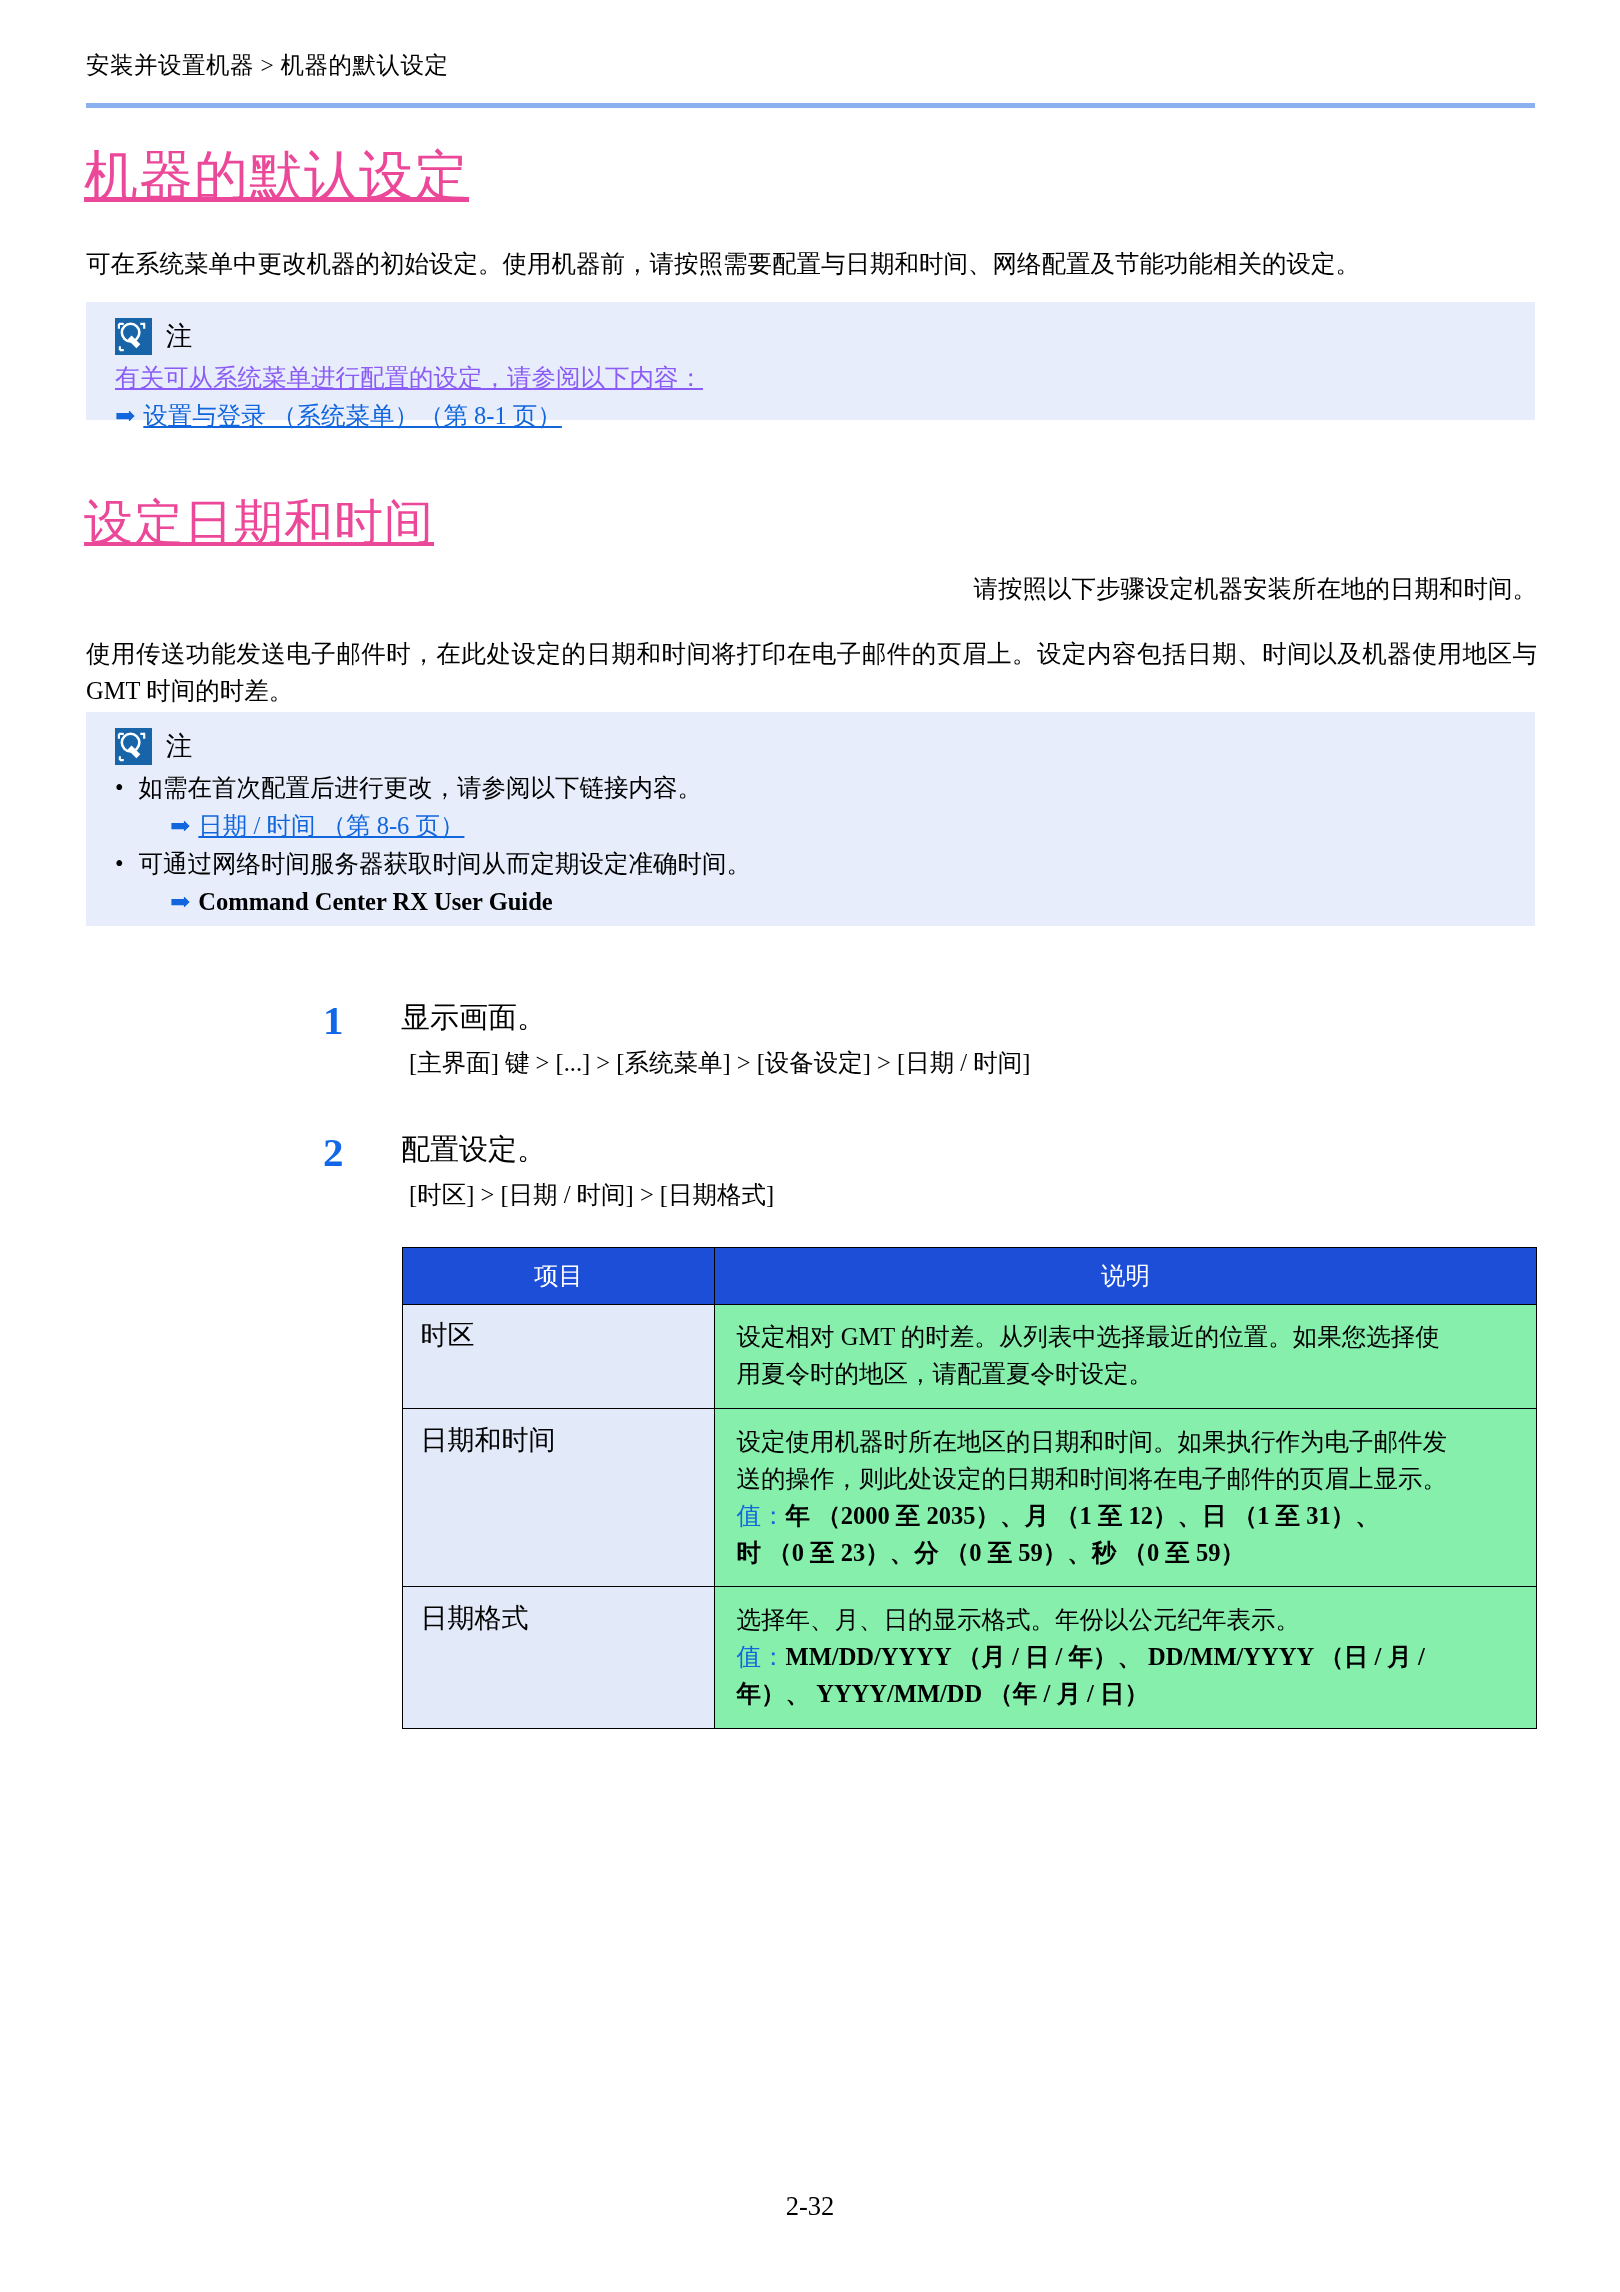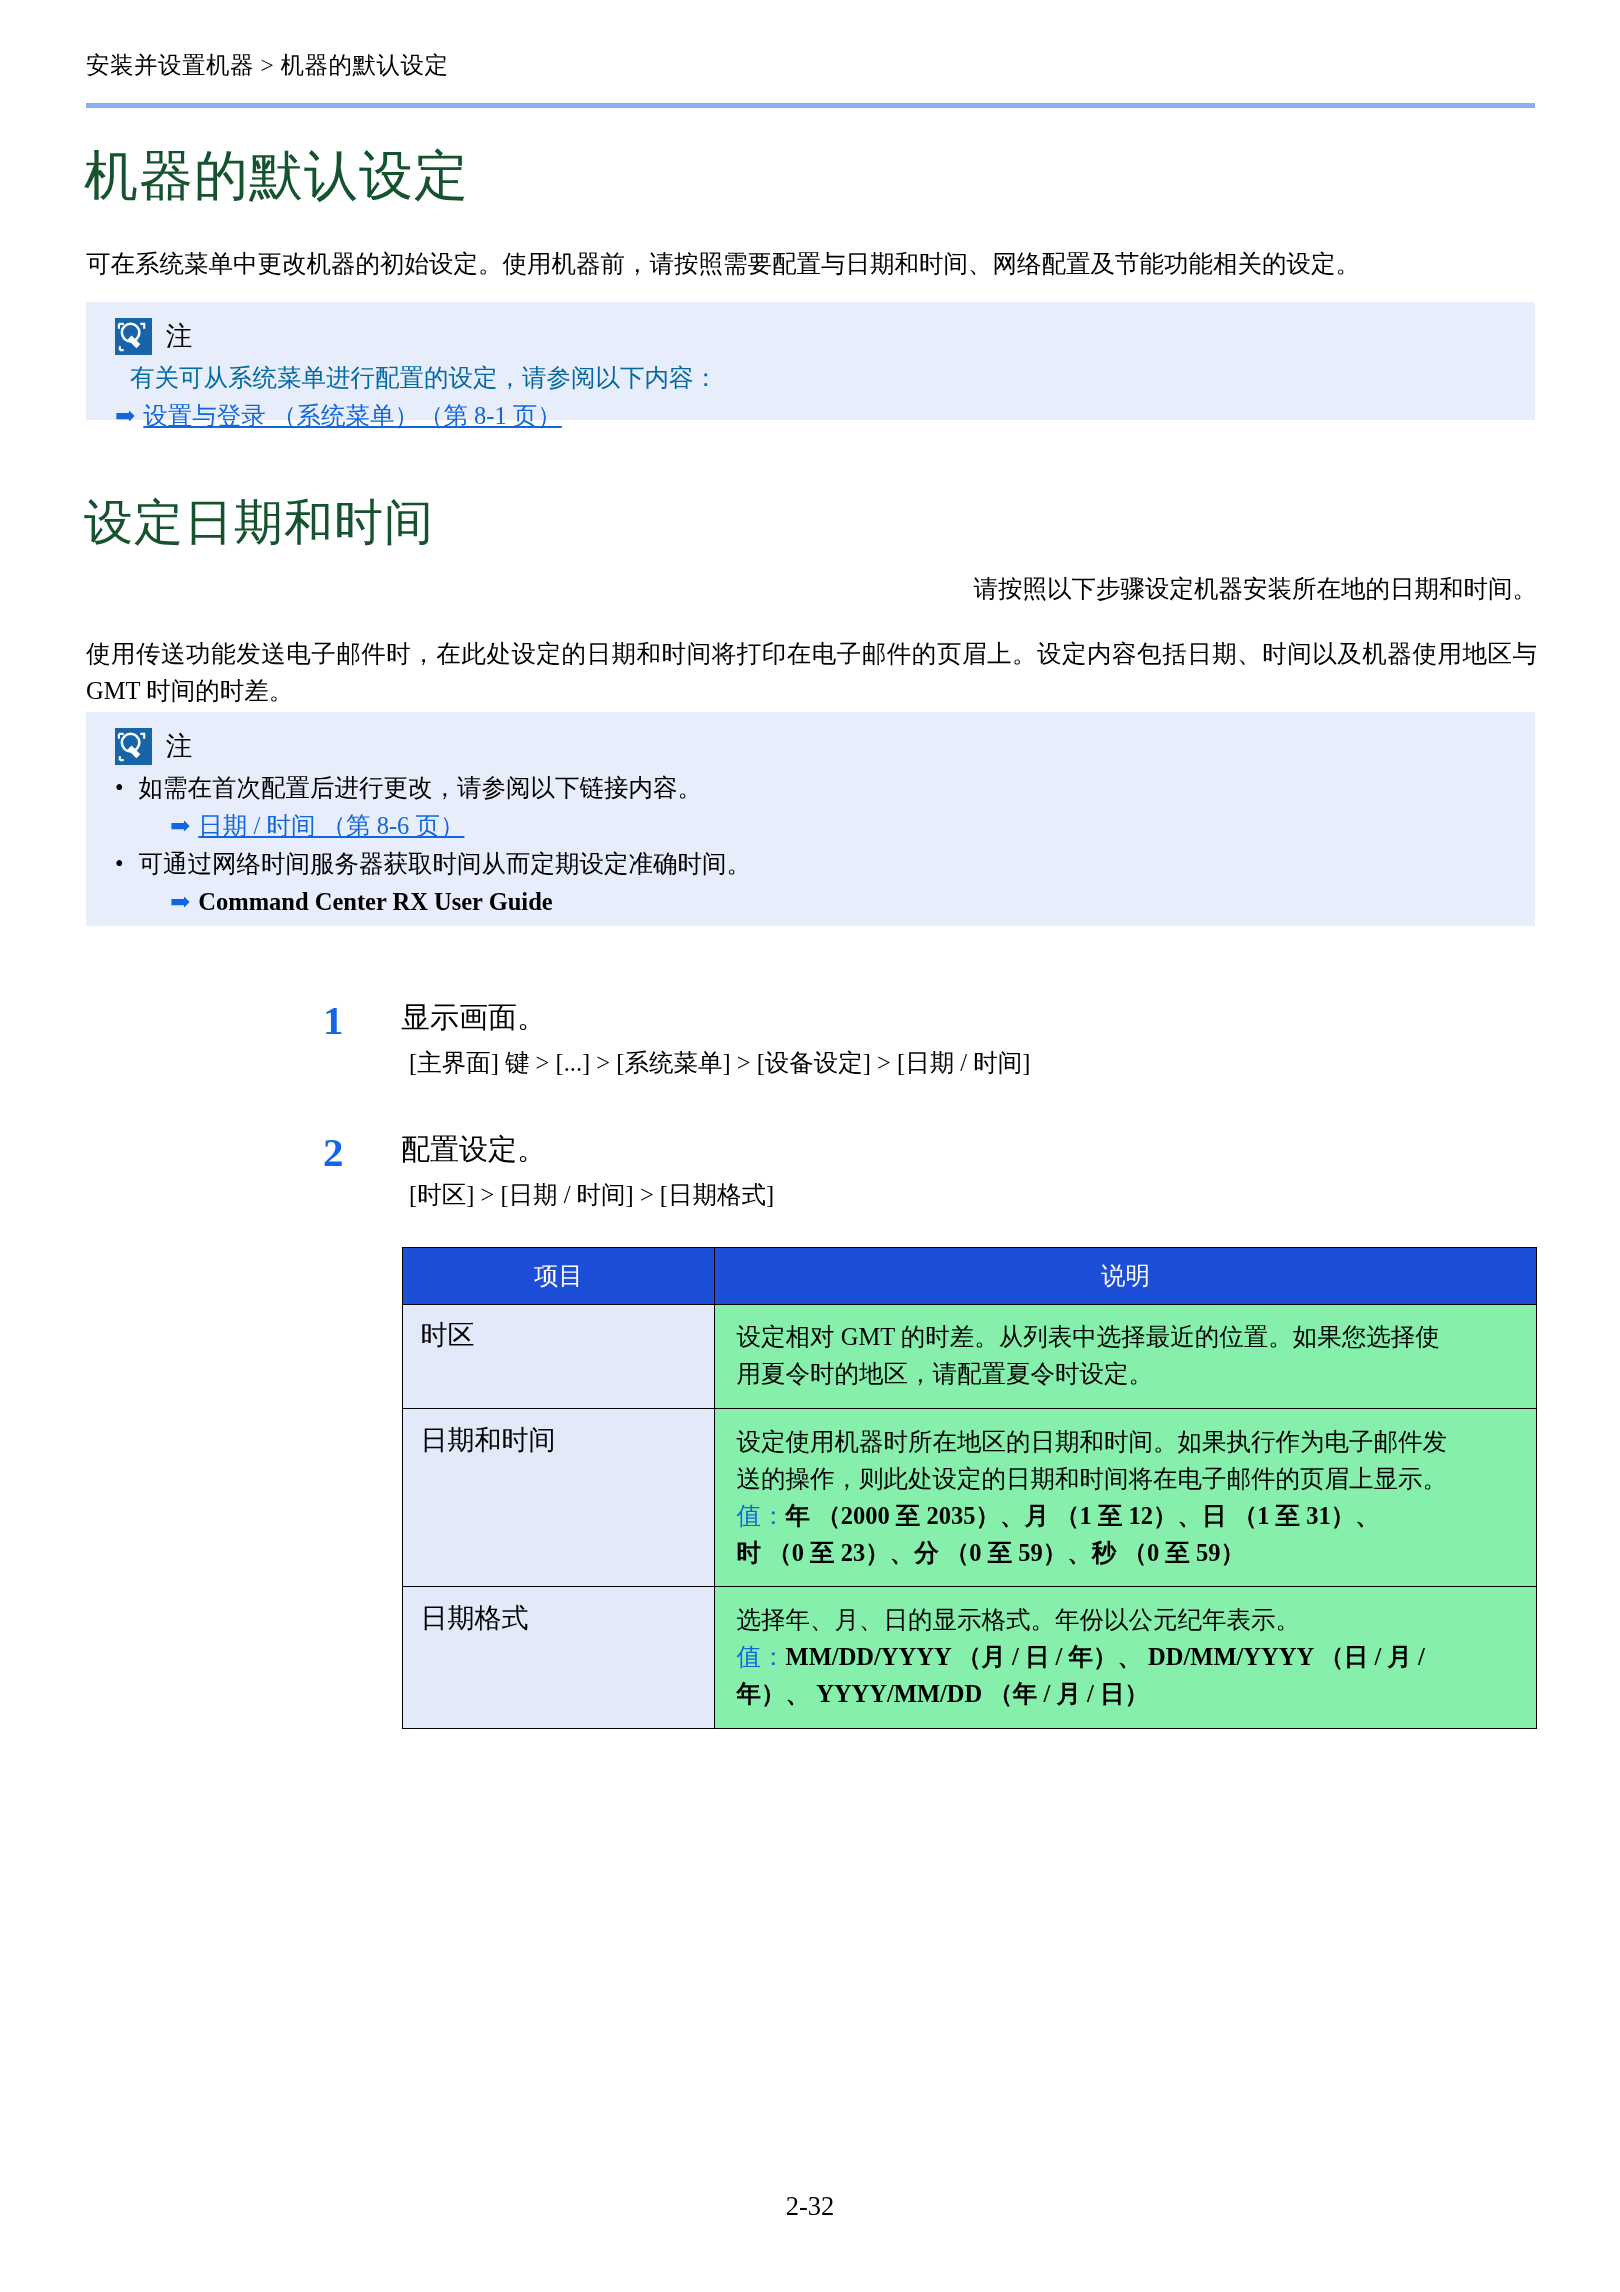--- a/index.html
+++ b/index.html
@@ -42,24 +42,25 @@
     height: 4.9px;
     background: #8ab0f0;
   }
 
   
   .h1 {
     position: absolute;
     left: 84px;
     font-size: 54px;
     line-height: 1;
-    color: #14532d;
+    color: #ec4899;
     font-weight: normal;
     white-space: nowrap;
     letter-spacing: 1px;
+    text-decoration: underline;
   }
   #title-main { top: 149px; }
   #title-datetime { top: 498px; font-size: 49px; }
 
   
   .para {
     position: absolute;
     left: 86px;
     font-size: 24.5px;
     line-height: 37px;
@@ -93,22 +94,23 @@
   }
   .note-icon svg { display: block; }
   .note-head-label {
     font-size: 26.5px;
     margin-left: 13.7px;
     color: #000;
   }
   .note-line {
     font-size: 24.5px;
     line-height: 37px;
-    padding-left: 44px;
-    color: #0369a1;
+    padding-left: 29px;
+    color: #8b5cf6;
+    text-decoration: underline;
   }
   .note-bullet {
     font-size: 24.5px;
     line-height: 37px;
     padding-left: 29px;
     position: relative;
     display: flex;
   }
   .note-bullet .dot {
     width: 23.5px;

